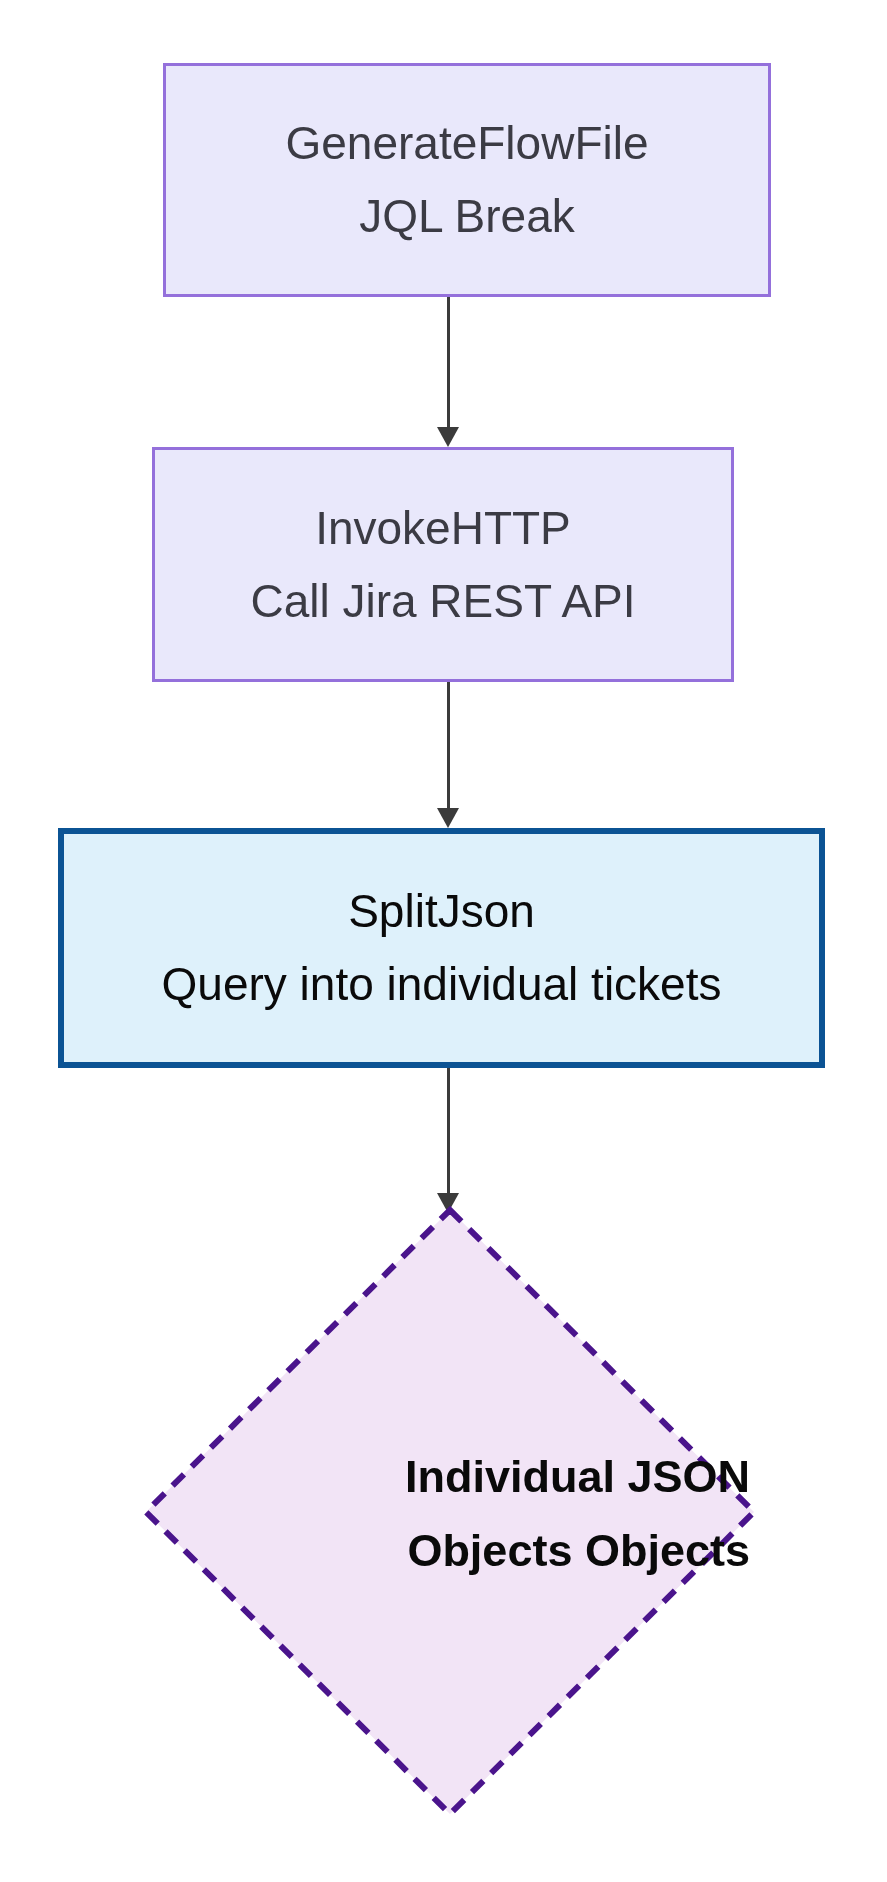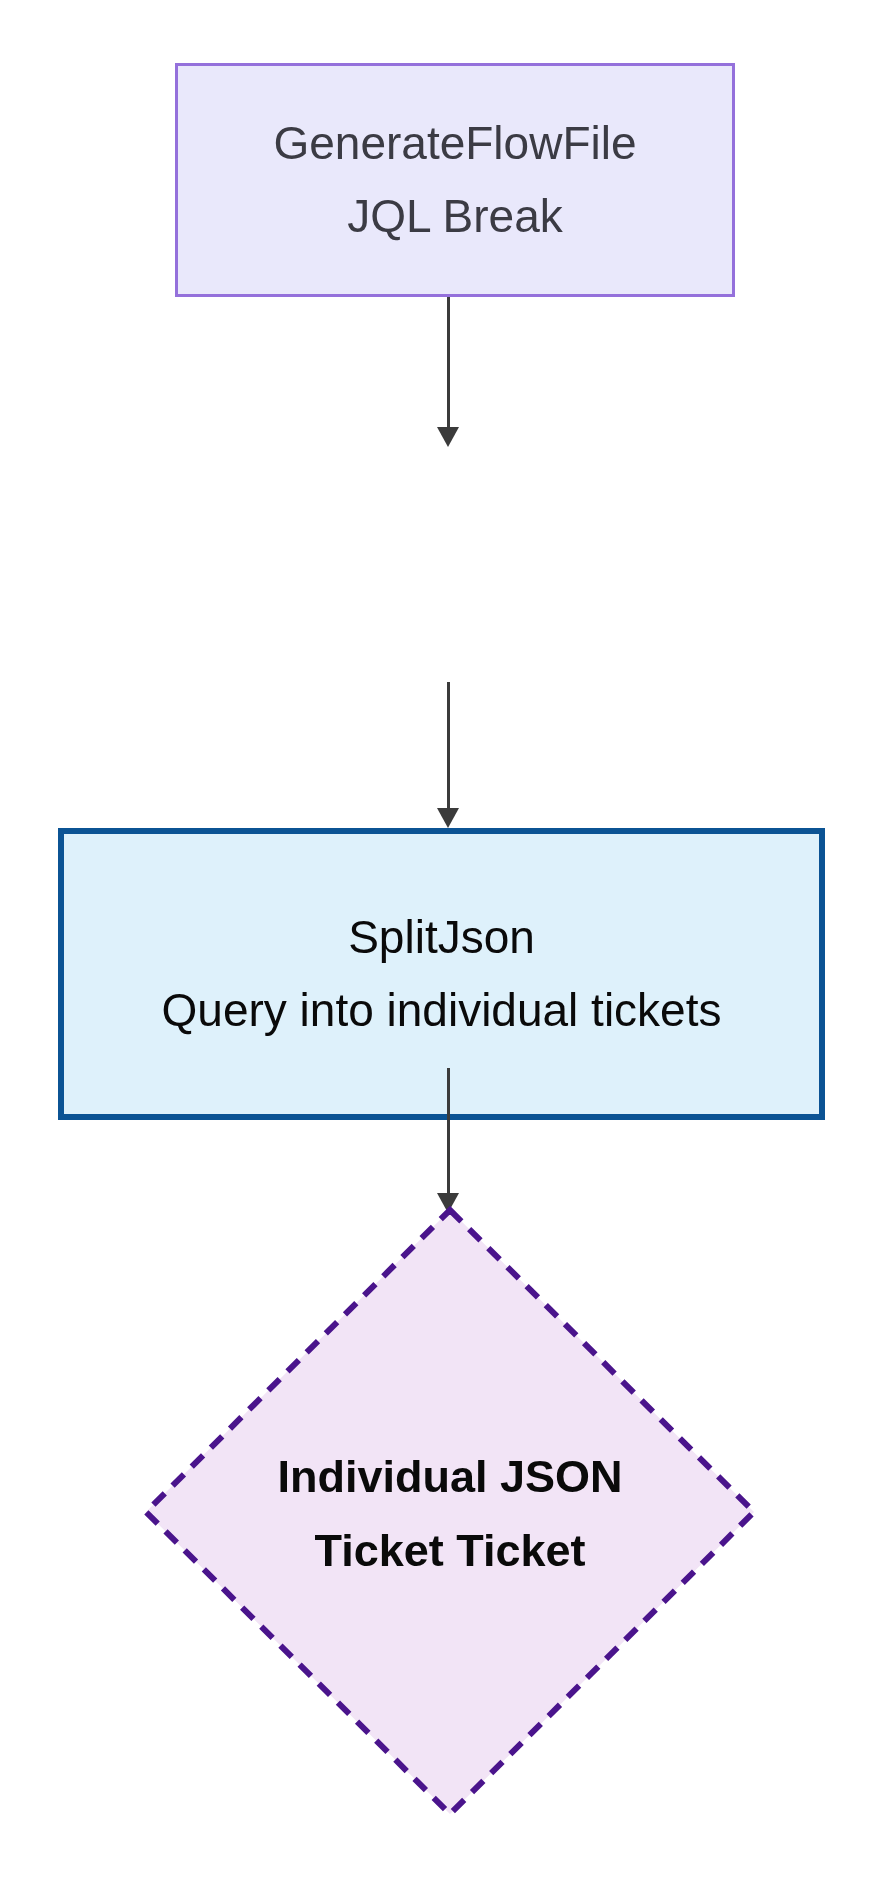--- a/index.html
+++ b/index.html
@@ -26,23 +26,23 @@
     border: 3px solid var(--process_stroke, #9470DB);
     color: var(--process_text, #3B3B44);
     font-size: 46px;
   }
   .split {
     background: var(--split_fill, #DEF1FB);
     border: 6px solid var(--split_stroke, #0B5394);
     color: var(--dark_text, #0A0A0A);
     font-size: 46px;
   }
-  .node-generate { left: 175px; top: 63px;  width: 560px; height: 234px; }
+  .node-generate { left: 163px; top: 63px;  width: 608px; height: 234px; }
   .node-invoke   { left: 152px; top: 447px; width: 582px; height: 235px; }
-  .node-split    { left: 58px;  top: 828px; width: 767px; height: 292px; }
+  .node-split    { left: 58px;  top: 828px; width: 767px; height: 240px; }
 
   .arrow {
     position: absolute;
     width: 24px;
     display: flex;
     flex-direction: column;
     align-items: center;
   }
   .arrow .shaft { width: 3px; flex: 1; background: var(--arrow, #3B3B3B); }
   .arrow .head {
@@ -63,37 +63,41 @@
     stroke-dasharray: 16 11;
   }
   .diamond-label {
     position: absolute;
     left: 150px; top: 1440px; width: 600px;
     text-align: center;
     color: var(--dark_text, #0A0A0A);
     font-size: 45px;
     font-weight: bold;
   }
-  .diamond-label .line { line-height: 74px; white-space: nowrap; }
+  .diamond-label .line { line-height: 74px; white-space: nowrap; text-align: right; }
 </style>
 </head>
 <body>
 
 <div class="canvas">
 
   <div class="node process node-generate">
     <div class="line">GenerateFlowFile</div>
     <div class="line">JQL Break</div>
   </div>
 
   <div class="arrow arrow-1">
     <div class="shaft"></div>
     <div class="head"></div>
   </div>
 
+  <div class="node process node-invoke">
+    <div class="line">InvokeHTTP</div>
+    <div class="line">Call Jira REST API</div>
+  </div>
 
   <div class="arrow arrow-2">
     <div class="shaft"></div>
     <div class="head"></div>
   </div>
 
   <div class="node split node-split">
     <div class="line">SplitJson</div>
     <div class="line">Query into individual tickets</div>
   </div>
@@ -102,16 +106,16 @@
     <div class="shaft"></div>
     <div class="head"></div>
   </div>
 
   <svg class="diamond-svg" width="616" height="612" viewBox="0 0 616 612">
     <polygon points="308,4 612,306 308,608 4,306"></polygon>
   </svg>
 
   <div class="diamond-label">
     <div class="line">Individual JSON</div>
-    <div class="line">Ticket Ticket</div>
+    <div class="line">Objects Objects</div>
   </div>
 
 </div>
 
 </body></html>

